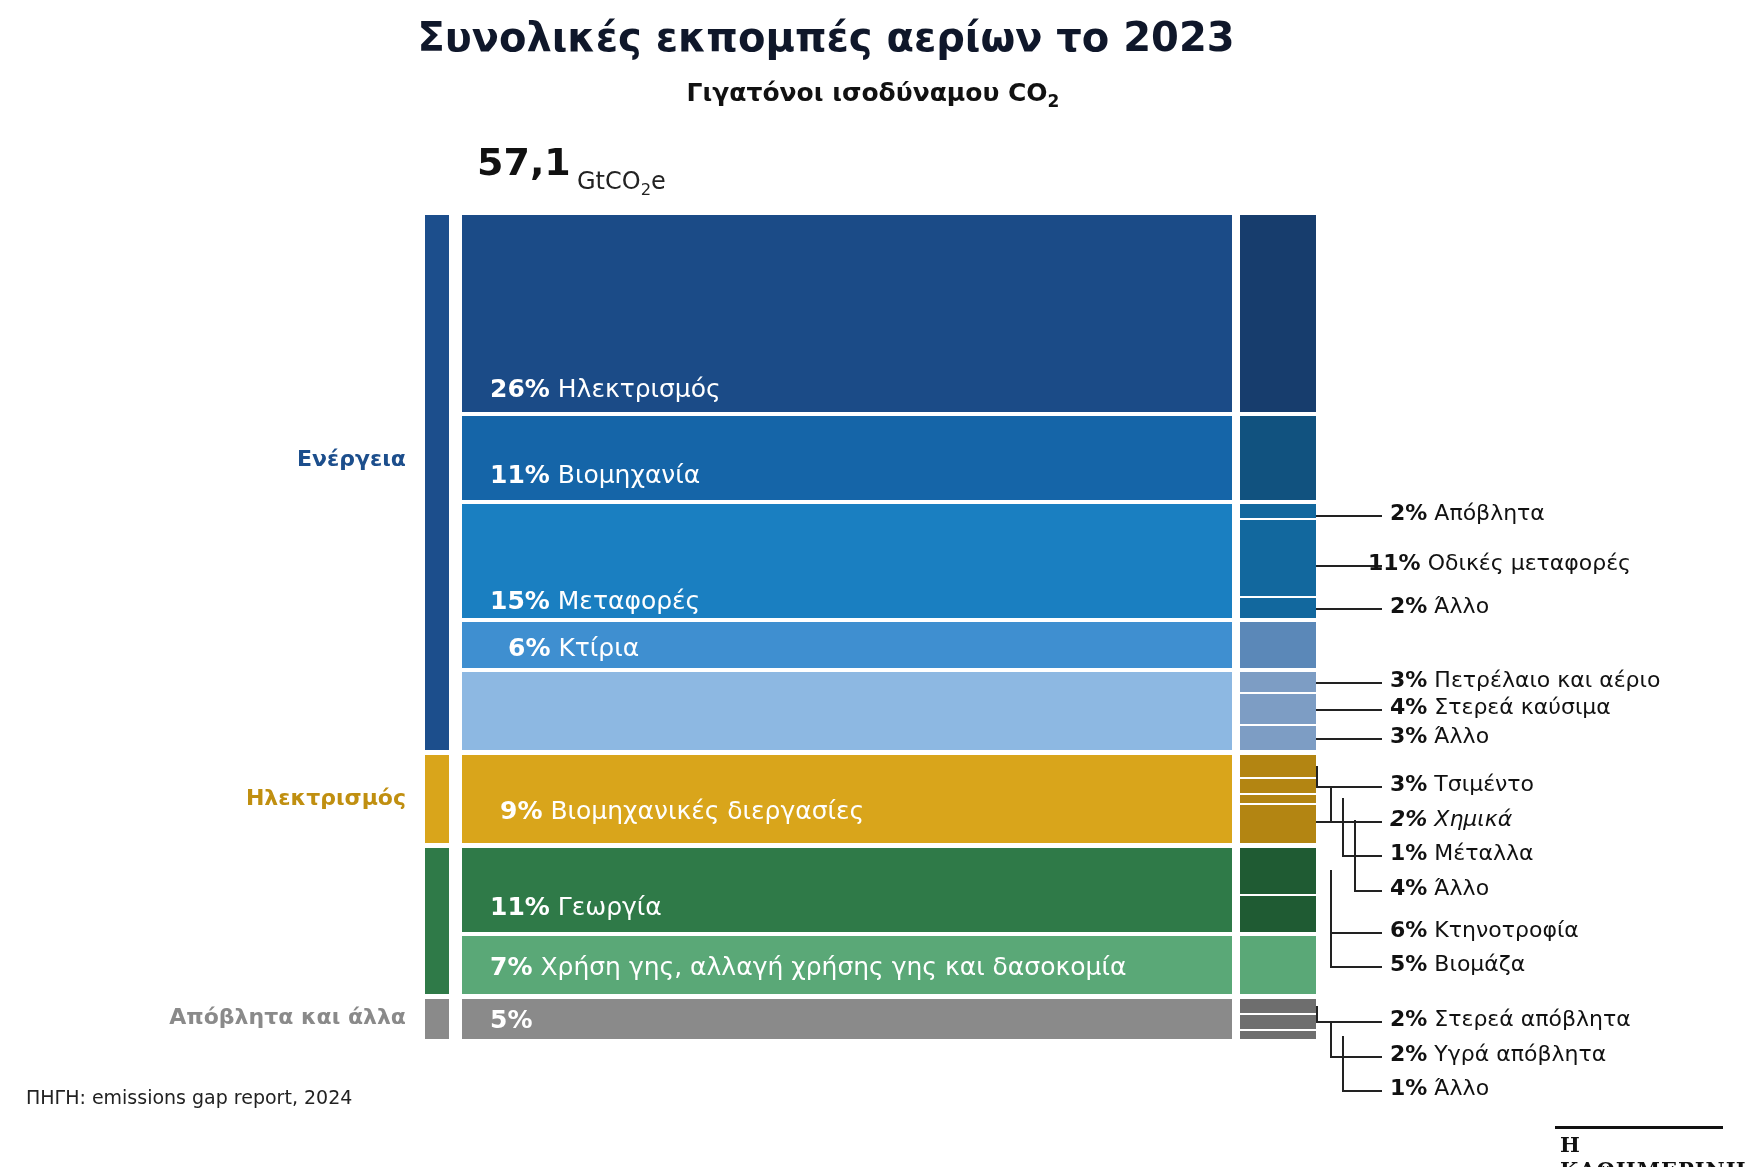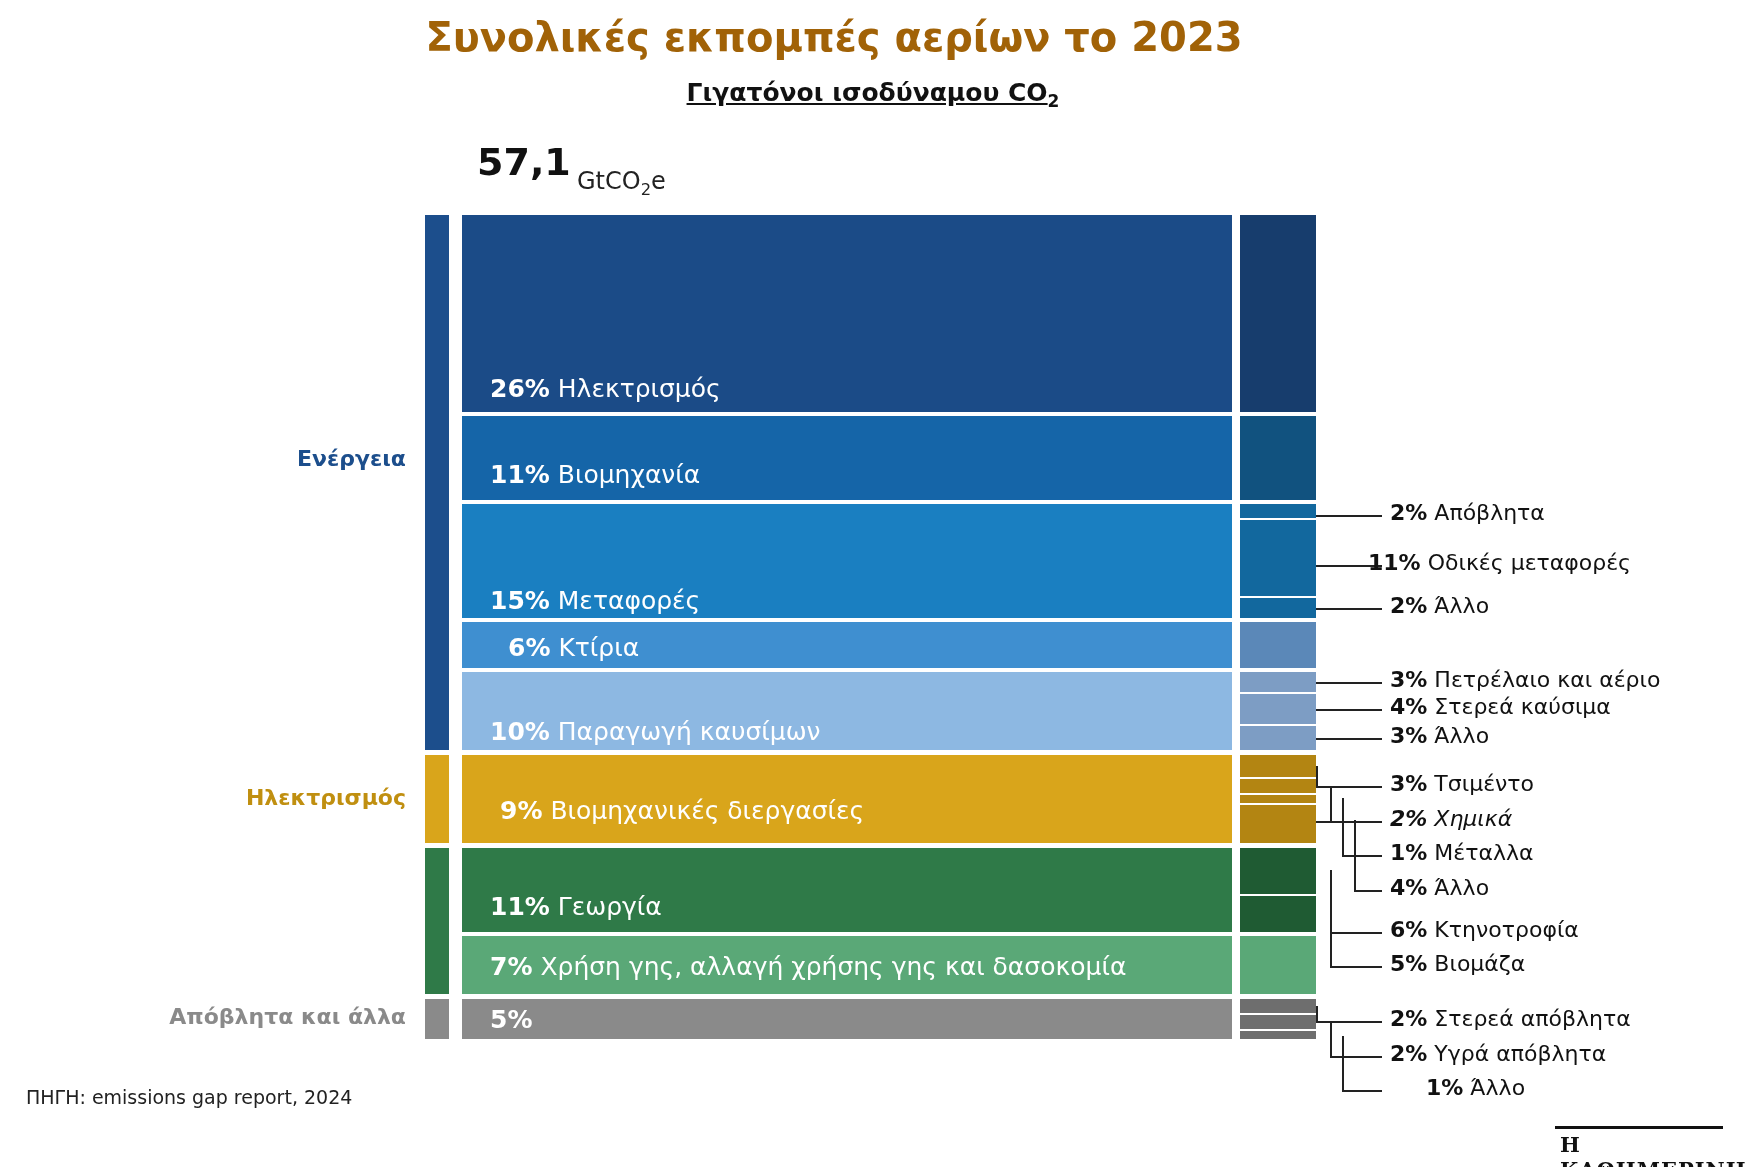--- a/index.html
+++ b/index.html
@@ -6,25 +6,25 @@
   body{
     width:1746px;height:1167px;
     background:#ffffff;
     font-family:"DejaVu Sans","Liberation Sans",sans-serif;
     color:#1a1a1a;
     position:relative;
     overflow:hidden;
   }
   .title{
     position:absolute;top:14px;left:0;width:1652px;text-align:center;
-    font-size:40px;font-weight:bold;color:#a16207;letter-spacing:0px;margin-left:8px;
+    font-size:40px;font-weight:bold;color:#0f172a;letter-spacing:0px;
   }
   .subtitle{
     position:absolute;top:78px;left:0;width:1746px;text-align:center;
-    font-size:25px;font-weight:bold;color:#111;text-decoration:underline;
+    font-size:25px;font-weight:bold;color:#111;
   }
   .total{
     position:absolute;left:477px;top:140px;font-size:38px;font-weight:bold;color:#111;
   }
   .total-unit{
     position:absolute;left:577px;top:155px;font-size:24px;color:#222;margin-top:12px;
   }
   sub{font-size:0.68em;}
 
   
@@ -107,24 +107,20 @@
   <div class="subbar" style="top:622px;height:46px;background:#5b88b8;"></div>
   <div class="barlabel" style="left:508px;top:633px;">
     <b>6%</b>
     <span>Κτίρια</span>
   </div>
 
   <div class="grpbar" style="top:672px;height:78px;background:#8db8e2;"></div>
   <div class="subbar" style="top:672px;height:20px;background:#7d9dc4;"></div>
   <div class="subbar" style="top:694px;height:30px;background:#7d9dc4;"></div>
   <div class="subbar" style="top:726px;height:24px;background:#7d9dc4;"></div>
-  <div class="barlabel" style="left:490px;top:717px;">
-    <b>10%</b>
-    <span>Παραγωγή καυσίμων</span>
-  </div>
 
   <div class="grpbar" style="top:755px;height:88px;background:#d9a51b;"></div>
   <div class="subbar" style="top:755px;height:22px;background:#b38512;"></div>
   <div class="subbar" style="top:779px;height:14px;background:#b38512;"></div>
   <div class="subbar" style="top:795px;height:8px;background:#b38512;"></div>
   <div class="subbar" style="top:805px;height:38px;background:#b38512;"></div>
   <div class="barlabel" style="left:500px;top:796px;">
     <b>9%</b>
     <span>Βιομηχανικές διεργασίες</span>
   </div>
@@ -241,21 +237,21 @@
 
   <div class="leader" style="left:1330px;top:1056px;width:52px;height:2px;"></div>
   <div class="leader" style="left:1330px;top:1022px;width:2px;height:34px;"></div>
   <div class="sublabel" style="left:1390px;top:1041px;">
     <b>2%</b>
     <span>Υγρά απόβλητα</span>
   </div>
 
   <div class="leader" style="left:1342px;top:1090px;width:40px;height:2px;"></div>
   <div class="leader" style="left:1342px;top:1036px;width:2px;height:54px;"></div>
-  <div class="sublabel" style="left:1426px;top:1075px;">
+  <div class="sublabel" style="left:1390px;top:1075px;">
     <b>1%</b>
     <span>Άλλο</span>
   </div>
 </div>
 
 <div class="source">ΠΗΓΗ: emissions gap report, 2024</div>
 <div class="footer-rule"></div>
 <div class="brand">Η ΚΑΘΗΜΕΡΙΝΗ</div>
 
 </body></html>

